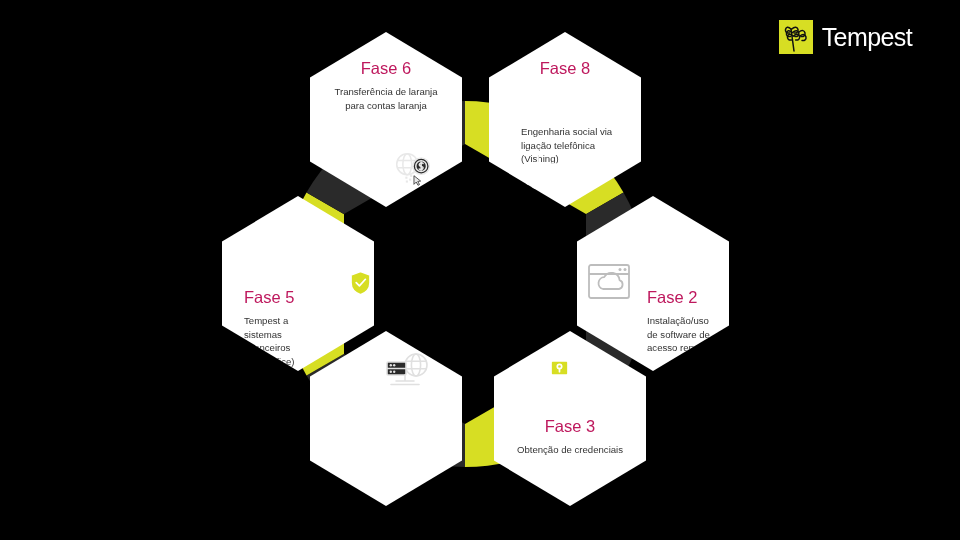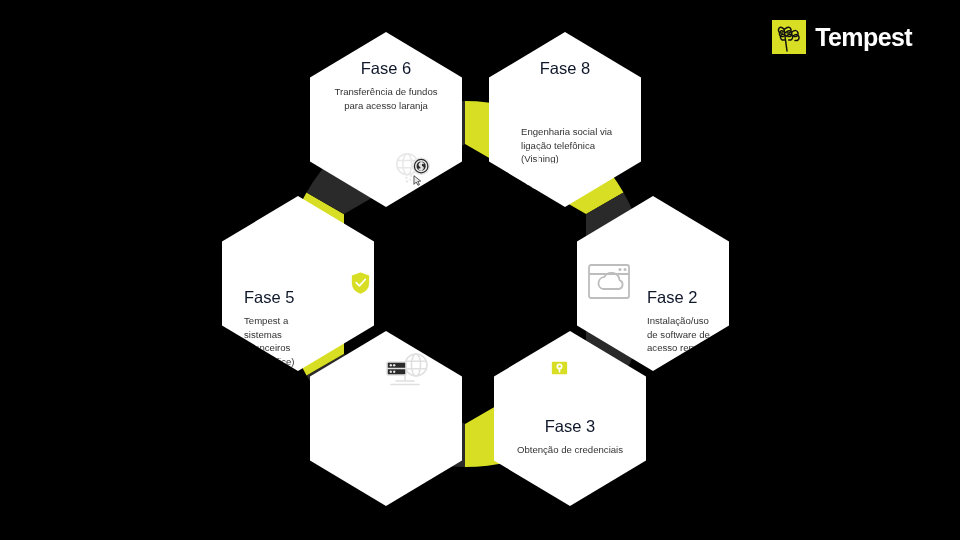--- a/index.html
+++ b/index.html
@@ -23,21 +23,21 @@
   }
   #logo-mark {
     width: 34px; height: 34px;
     background: #D7DE23;
     display: block;
     flex: 0 0 auto;
   }
   #logo-text {
     color: #FFFFFF;
     font-size: 25px;
-    font-weight: bold;
+    font-weight: normal;
     letter-spacing: -0.6px;
     line-height: 1;
   }
 
   
   #ring {
     position: absolute;
     left: 282px; top: 101px;
     width: 366px; height: 366px;
   }
@@ -54,21 +54,21 @@
   }
   .hex-inner {
     position: absolute;
     left: 0; top: 0; right: 0; bottom: 0;
   }
   .hex-txt {
     position: absolute;
     left: 14px; right: 14px;
   }
   .hex-title {
-    color: #0f172a;
+    color: #be185d;
     font-size: 16.5px;
     line-height: 1.15;
     white-space: nowrap;
   }
   .hex-body {
     color: #333333;
     font-size: 9.6px;
     line-height: 1.42;
     margin-top: 7px;
   }
@@ -147,21 +147,21 @@
 
         <path d="M183,183 L24.5,91.5 A183,183 0 0,1 183,0 Z" fill="#2A2A2A"></path>
       </g>
     </svg>
   </div>
 
   <div class="hex" id="hex-f6">
     <div class="hex-inner">
       <div class="hex-txt txt-top ta-center">
         <div class="hex-title">Fase 6</div>
-        <div class="hex-body">Transferência de fundos para acesso laranja</div>
+        <div class="hex-body">Transferência de laranja para contas laranja</div>
       </div>
       <span class="hex-icon" style="left:80px; top:114px;">
         <svg viewBox="0 0 48 48" xmlns="http://www.w3.org/2000/svg">
           <g fill="none" stroke="#E8E8E8" stroke-width="1.6">
             <circle cx="18" cy="19" r="11"></circle>
             <ellipse cx="18" cy="19" rx="4.6" ry="11"></ellipse>
             <path d="M7.4 15.2 H28.6 M7.4 22.8 H28.6"></path>
             <circle cx="32.5" cy="21" r="8.5" fill="#2A2A2A"></circle>
             <circle cx="32.5" cy="21" r="5.6"></circle>
             <path d="M34.5 18.2 a2.4 2.4 0 0 0 -4 1.4 c0 2.4 4 1 4 3.2 a2.4 2.4 0 0 1 -4 1.2 M32.5 16.6 v8.8" stroke-linecap="round"></path>

